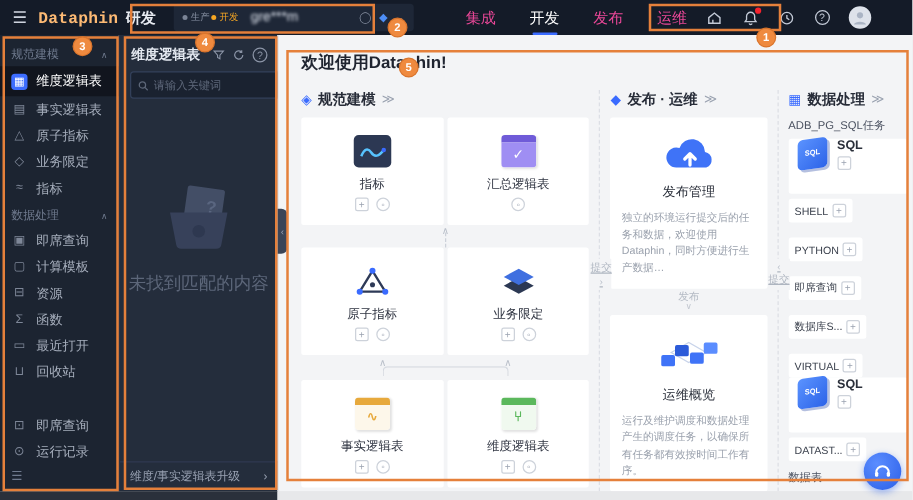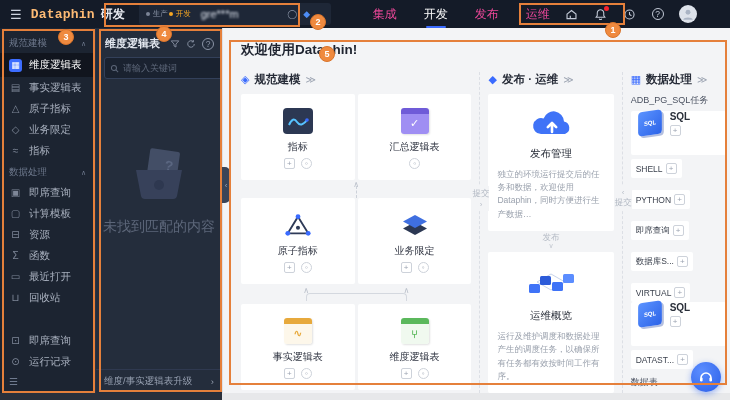--- a/index.html
+++ b/index.html
@@ -77,21 +77,21 @@
   .mini-btn { width:11px; height:11px; border:1px solid #cdd2da; border-radius:2px; color:#9aa2b0; font-size:8px; line-height:9px; text-align:center; cursor:pointer; background:#fff; }
   .mini-btn.round { border-radius:50%; }
   .connA { height:18px; position:relative; }
   .connA::before { content:""; position:absolute; left:50%; top:6px; bottom:0; border-left:1px dashed #ccd1d9; }
   .connA .arr { position:absolute; left:50%; top:0; transform:translateX(-50%); color:#b9bfc9; font-size:8px; }
   .connB { height:20px; position:relative; }
   .connB .bracket { position:absolute; left:28%; right:28%; top:9px; height:8px; border:1px solid #d4d8df; border-bottom:none; border-radius:4px 4px 0 0; }
   .connB .barr { position:absolute; top:2px; color:#b9bfc9; font-size:8px; }
 
   .vsep { width:1px; margin:0 8px; border-left:1px dashed #dcdfe5; position:relative; }
-  .flow-side { position:absolute; top:114px; left:-8px; width:17px; display:flex; flex-direction:column; align-items:center; color:#aeb5c0; font-size:8.5px; background:#f3f4f6; padding:2px 0; }
+  .flow-side { position:absolute; top:135px; left:-8px; width:17px; display:flex; flex-direction:column; align-items:center; color:#aeb5c0; font-size:8.5px; background:#f3f4f6; padding:2px 0;text-decoration:underline; }
   .flow-side .fa { color:#b9bfc9; font-size:8px; }
 
   .col2 { width:126px; display:flex; flex-direction:column; }
   .pubcard { background:#fff; border-radius:2px; padding:14px 9px 10px; display:flex; flex-direction:column; align-items:center; }
   .pubcard .ptitle { font-size:10.5px; font-weight:normal; color:#2a2f3a; margin-top:9px; }
   .pubcard .pdesc { font-size:8.5px; color:#9aa1ad; line-height:1.55; margin-top:7px; }
   .flow-mid { height:26px; display:flex; flex-direction:column; align-items:center; justify-content:center; color:#b4bac4; font-size:8.5px; line-height:1.1; position:relative; }
   .flow-mid .varr { color:#c2c7d0; font-size:7px; }
 
   .col3 { width:96px; }

